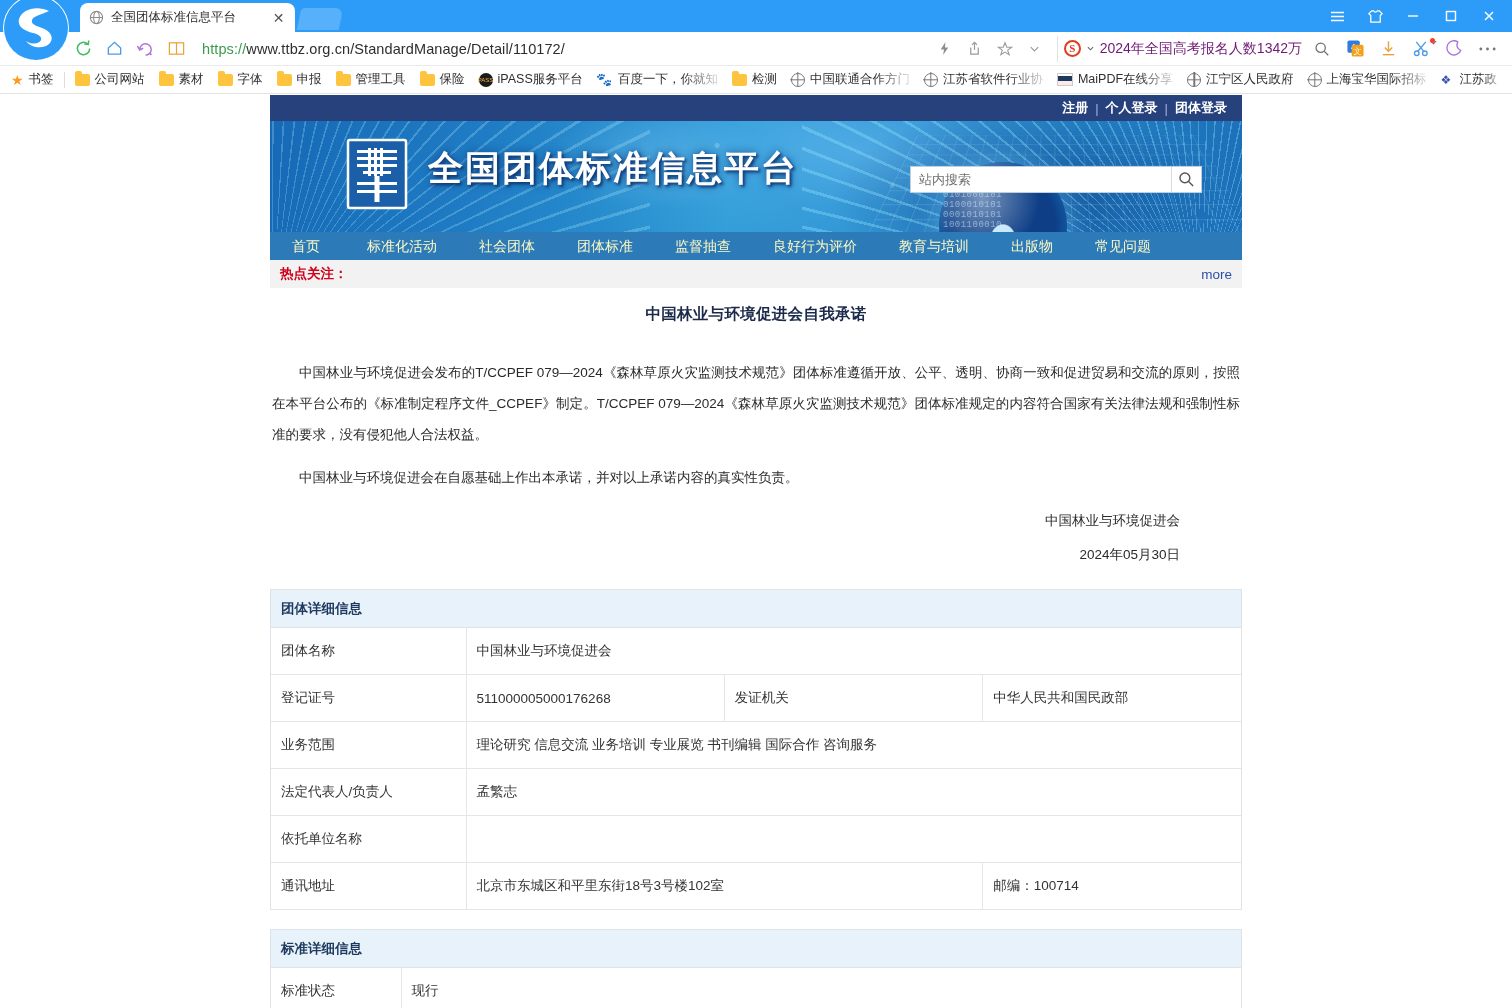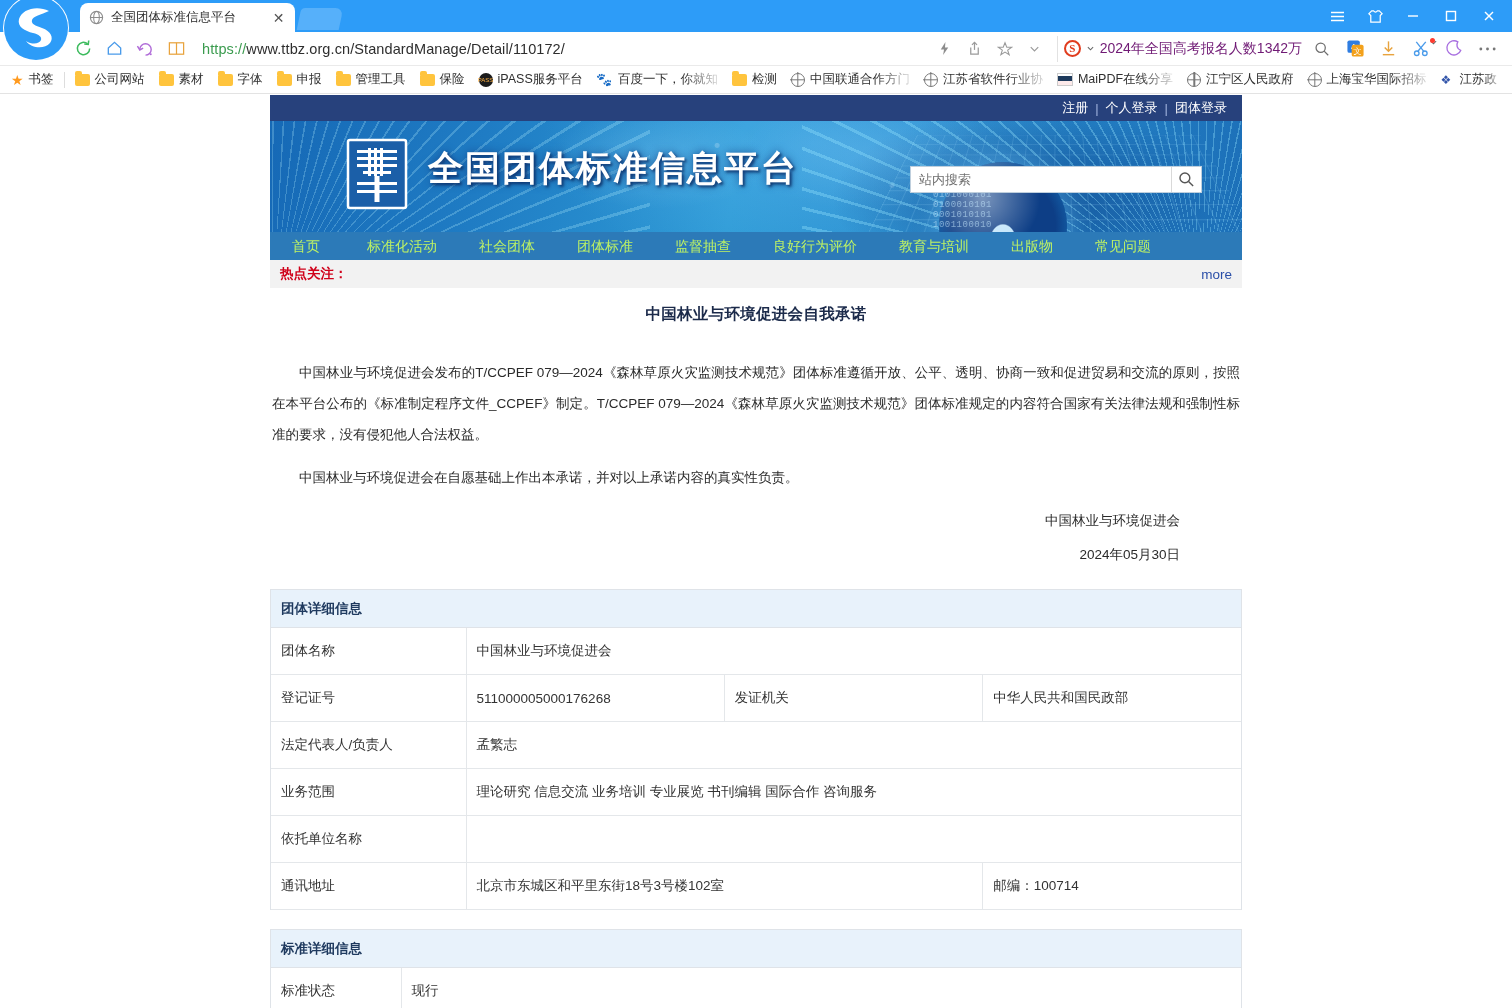--- a/index.html
+++ b/index.html
@@ -147,21 +147,21 @@
   .page { width: 972px; margin: 0 auto; }
 
   
   .site-topbar {
     height: 26px; background: #27417c;
     display: flex; align-items: center; justify-content: flex-end;
     padding-right: 8px; gap: 0;
   }
   .site-topbar a {
     color: #ffffff; font-size: 13px; text-decoration: none;
-    padding: 0 7px; font-weight: normal;
+    padding: 0 7px; font-weight: bold;
   }
   .site-topbar .divider { color: #9fb2dd; font-size: 13px; }
 
   .banner {
     height: 111px; position: relative; overflow: hidden;
     background:
       radial-gradient(ellipse 280px 130px at 78% 70%, rgba(10,50,120,.55), rgba(10,50,120,0) 70%),
       radial-gradient(ellipse 420px 200px at 56% 20%, rgba(120,200,255,.30), rgba(120,200,255,0) 65%),
       linear-gradient(100deg, #1669b6 0%, #1f7cc4 22%, #2e9bd6 48%, #2a8fd0 66%, #1c6fb8 100%);
   }
@@ -197,21 +197,21 @@
     position:absolute; right: 175px; bottom: -58px;
     width: 128px; height: 128px; border-radius: 50%;
     background:
       radial-gradient(circle at 34% 28%, rgba(255,255,255,.45), rgba(255,255,255,0) 46%),
       radial-gradient(circle at 62% 64%, #a9d9f5 0 6%, transparent 7%),
       radial-gradient(ellipse 26px 34px at 50% 62%, #bfe4fa 0 48%, transparent 52%),
       radial-gradient(circle at 50% 50%, #0d3e86 0 58%, #12579f 72%, #1b6fb8 100%);
     box-shadow: 0 0 22px 6px rgba(120,210,255,.35);
   }
   .banner .binary {
-    position:absolute; right: 250px; bottom: 2px;
+    position:absolute; right: 240px; bottom: 2px;
     font-family: "Liberation Mono", monospace; font-size: 9px;
     color: rgba(200,235,255,.55); line-height: 10px; letter-spacing: .5px;
   }
   .logo-mark {
     position: absolute; left: 76px; top: 17px;
     width: 62px; height: 72px; z-index: 3;
   }
   .banner-title {
     position: absolute; left: 158px; top: 24px; z-index: 3;
     font-family: "Liberation Sans", sans-serif;
@@ -234,21 +234,21 @@
     width: 30px; height: 25px; display:flex; align-items:center;
     justify-content:center; border-left:1px solid #d9d9d9; color:#555;
   }
 
   
   .site-nav {
     height: 28px; background: #2c7ab8;
     display: flex; align-items: center;
   }
   .site-nav a {
-    color: #bef264; font-size: 14px; text-decoration: none;
+    color: #fef9c3; font-size: 14px; text-decoration: none;
     padding: 0 21px; line-height: 28px; white-space: nowrap;
   }
   .site-nav a:first-child { padding-left: 22px; padding-right: 26px; }
 
   .hotbar {
     height: 28px; background: #f2f2f2;
     display: flex; align-items: center; padding: 0 10px;
     font-size: 13.5px; color: #333;
   }
   .hotbar .hot-label { color: #d0021b; font-weight: bold; margin-right: 10px; }
@@ -626,26 +626,26 @@
             <td class="k">团体名称</td>
             <td colspan="3">中国林业与环境促进会</td>
           </tr>
           <tr>
             <td class="k">登记证号</td>
             <td>511000005000176268</td>
             <td class="k2">发证机关</td>
             <td>中华人民共和国民政部</td>
           </tr>
           <tr>
+            <td class="k">业务范围</td>
+            <td colspan="3">理论研究 信息交流 业务培训 专业展览 书刊编辑 国际合作 咨询服务</td>
+          </tr>
+          <tr>
             <td class="k">法定代表人/负责人</td>
             <td colspan="3">孟繁志</td>
-          </tr>
-          <tr>
-            <td class="k">业务范围</td>
-            <td colspan="3">理论研究 信息交流 业务培训 专业展览 书刊编辑 国际合作 咨询服务</td>
           </tr>
           <tr>
             <td class="k">依托单位名称</td>
             <td colspan="3"></td>
           </tr>
           <tr>
             <td class="k tall">通讯地址</td>
             <td colspan="2" class="tall">北京市东城区和平里东街18号3号楼102室</td>
             <td class="tall">邮编：100714</td>
           </tr>

